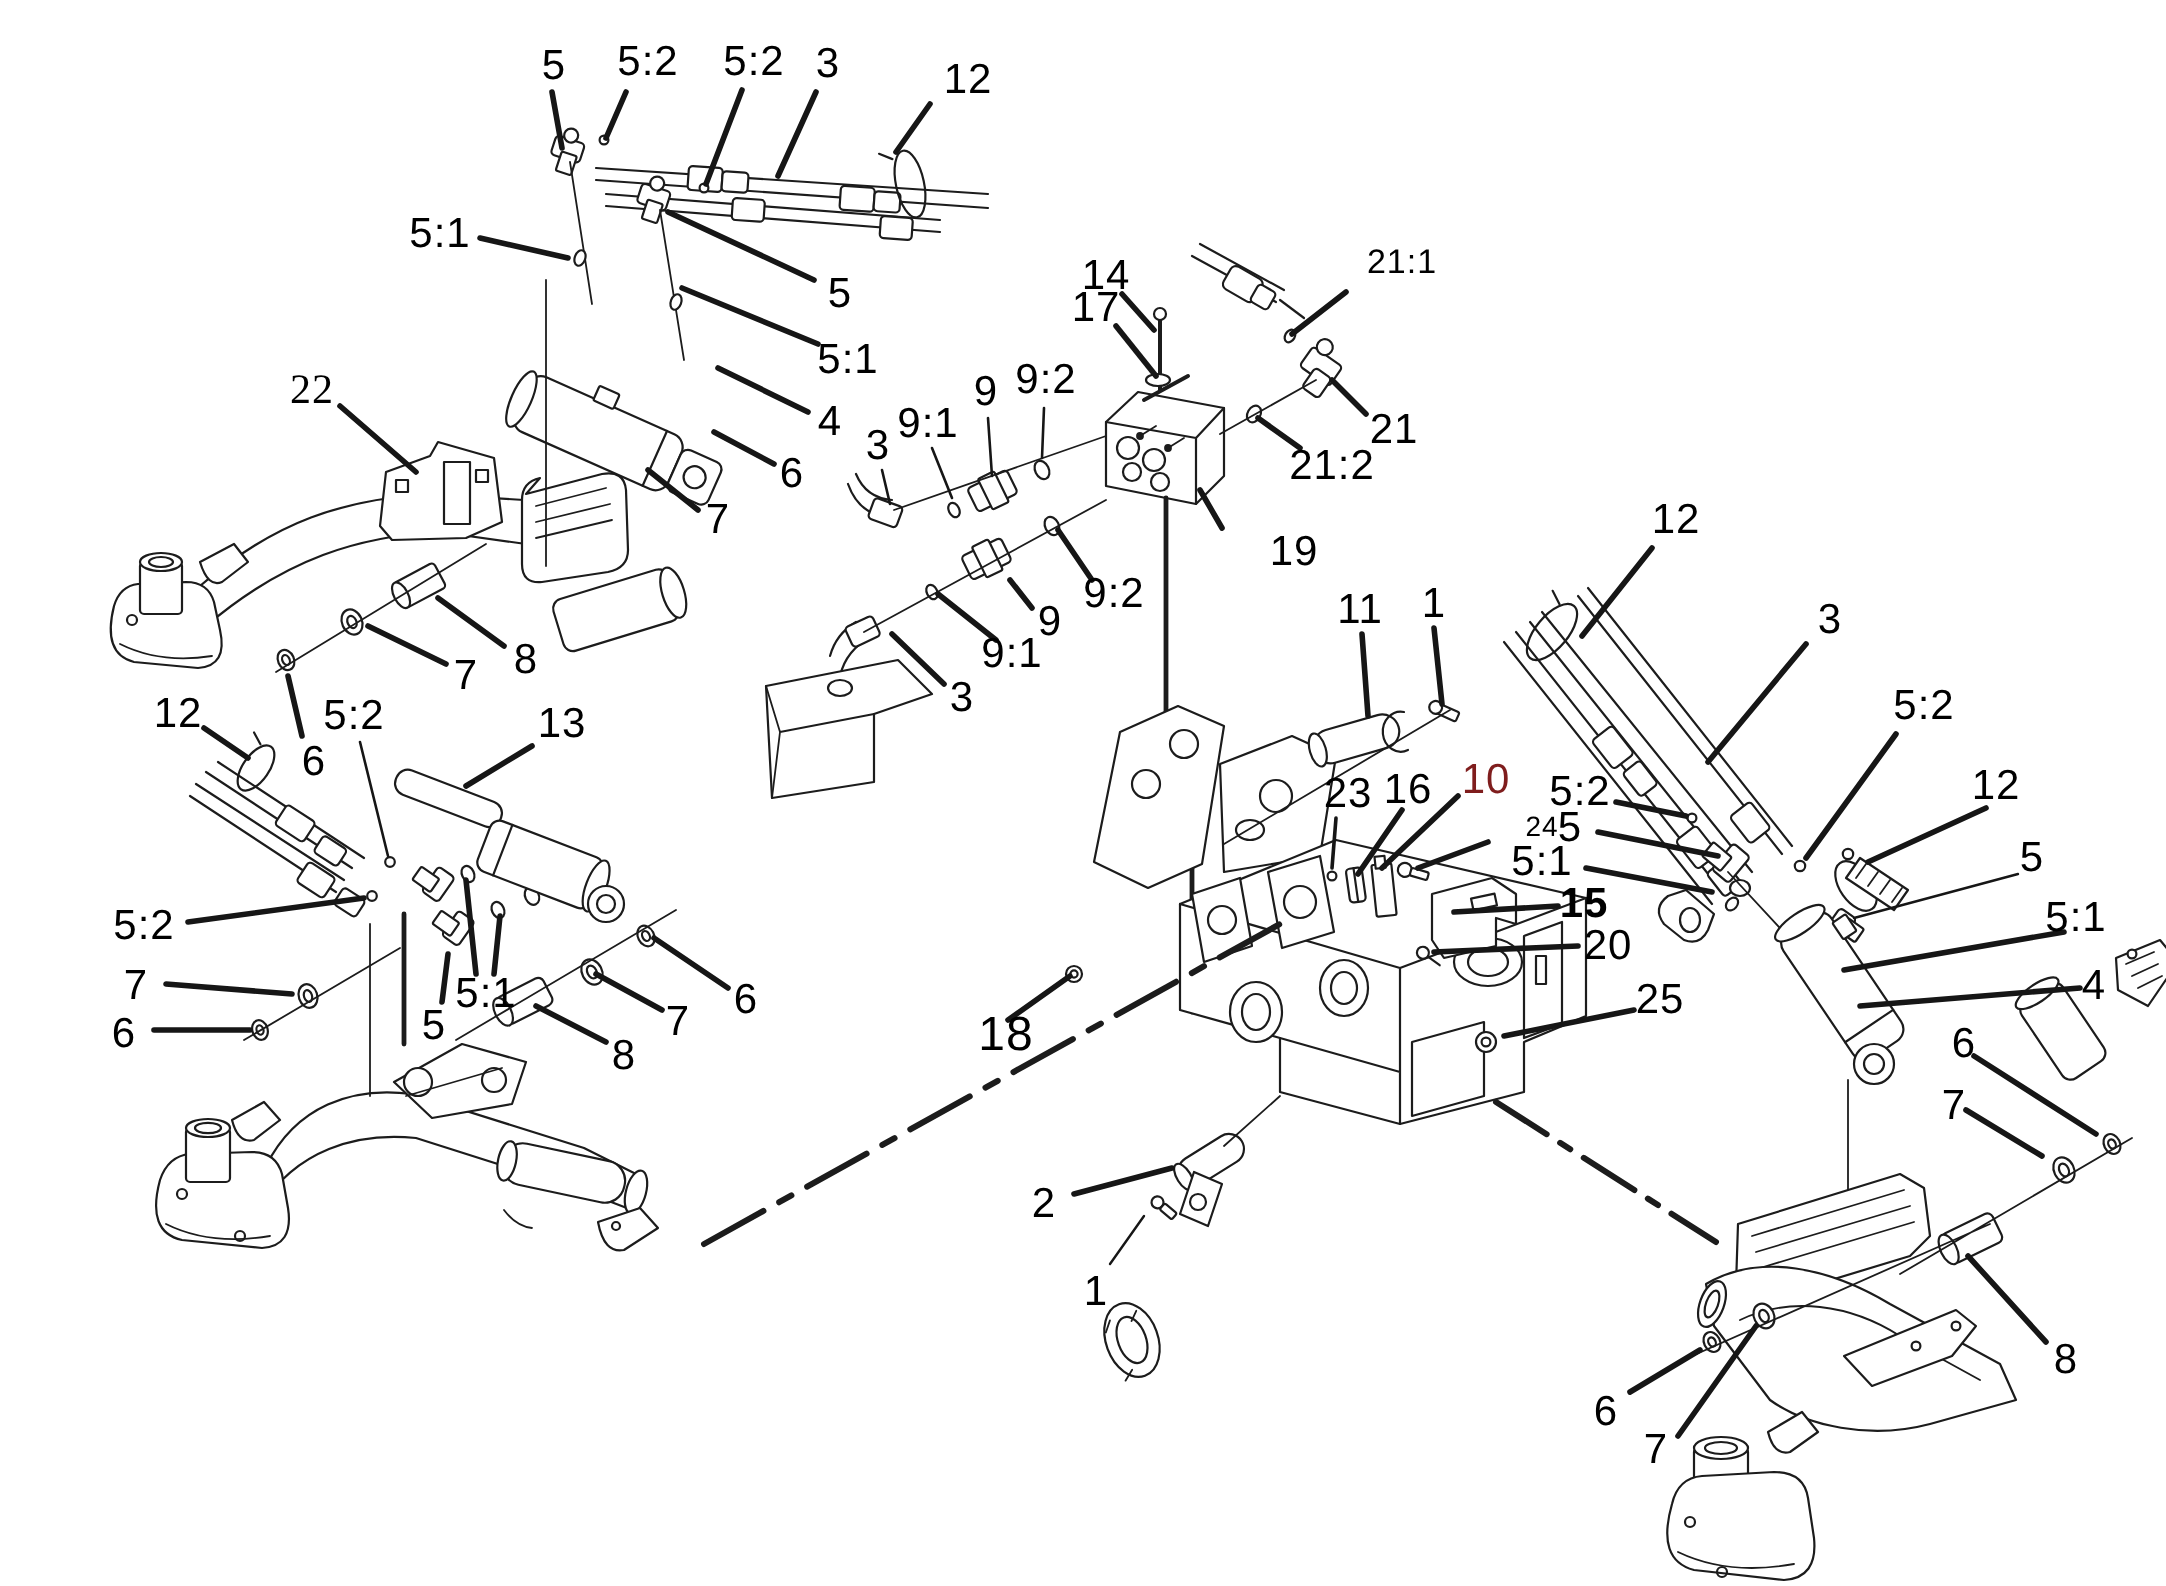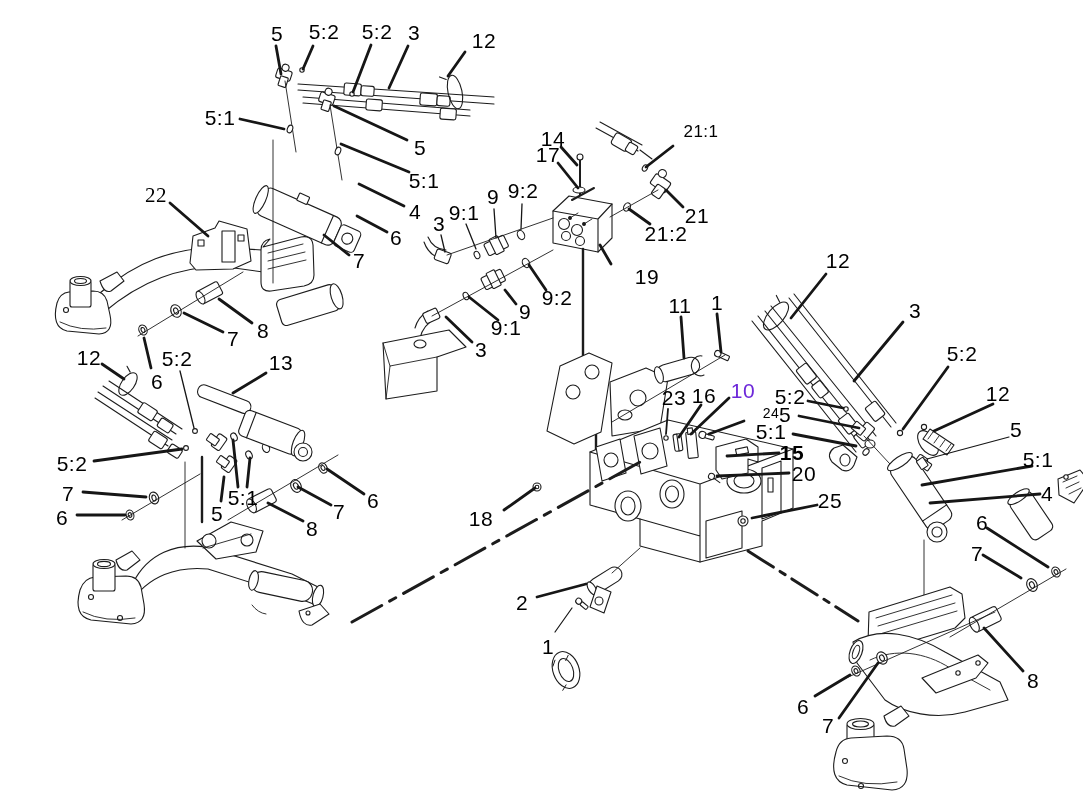--- a/index.html
+++ b/index.html
@@ -586,26 +586,26 @@
       <div class="callout" style="left: 838px; top: 260px; color: rgb(0, 0, 0); font-size: 21px;">12</div>
       <div class="callout" style="left: 915px; top: 310px; color: rgb(0, 0, 0); font-size: 21px;">3</div>
       <div class="callout" style="left: 962px; top: 353px; color: rgb(0, 0, 0); font-size: 21px;">5:2</div>
       <div class="callout" style="left: 790px; top: 396px; color: rgb(0, 0, 0); font-size: 21px;">5:2</div>
       <div class="callout" style="left: 785px; top: 414px; color: rgb(0, 0, 0); font-size: 21px;">5</div>
       <div class="callout" style="left: 771px; top: 431px; color: rgb(0, 0, 0); font-size: 21px;">5:1</div>
       <div class="callout" style="left: 792px; top: 452px; color: rgb(0, 0, 0); font-size: 21px; font-weight: bold;">15</div>
       <div class="callout" style="left: 804px; top: 473px; color: rgb(0, 0, 0); font-size: 21px;">20</div>
       <div class="callout" style="left: 830px; top: 500px; color: rgb(0, 0, 0); font-size: 21px;">25</div>
       <div class="callout" style="left: 771px; top: 413px; color: rgb(0, 0, 0); font-size: 14px;">24</div>
-      <div class="callout" style="left: 743px; top: 390px; color: #6d28d9; font-size: 21px;">10</div>
+      <div class="callout" style="left: 743px; top: 390px; color: #7f1d1d; font-size: 21px;">10</div>
       <div class="callout" style="left: 704px; top: 395px; color: rgb(0, 0, 0); font-size: 21px;">16</div>
       <div class="callout" style="left: 674px; top: 397px; color: rgb(0, 0, 0); font-size: 21px;">23</div>
       <div class="callout" style="left: 680px; top: 305px; color: rgb(0, 0, 0); font-size: 21px;">11</div>
       <div class="callout" style="left: 717px; top: 302px; color: rgb(0, 0, 0); font-size: 21px;">1</div>
-      <div class="callout" style="left: 481px; top: 518px; color: rgb(0, 0, 0); font-size: 21px;">18</div>
+      <div class="callout" style="left: 503px; top: 518px; color: rgb(0, 0, 0); font-size: 24px;">18</div>
       <div class="callout" style="left: 522px; top: 602px; color: rgb(0, 0, 0); font-size: 21px;">2</div>
       <div class="callout" style="left: 548px; top: 646px; color: rgb(0, 0, 0); font-size: 21px;">1</div>
       <div class="callout" style="left: 803px; top: 706px; color: rgb(0, 0, 0); font-size: 21px;">6</div>
       <div class="callout" style="left: 828px; top: 725px; color: rgb(0, 0, 0); font-size: 21px;">7</div>
       <div class="callout" style="left: 1033px; top: 680px; color: rgb(0, 0, 0); font-size: 21px;">8</div>
       <div class="callout" style="left: 998px; top: 393px; color: rgb(0, 0, 0); font-size: 21px;">12</div>
       <div class="callout" style="left: 1016px; top: 429px; color: rgb(0, 0, 0); font-size: 21px;">5</div>
       <div class="callout" style="left: 1038px; top: 459px; color: rgb(0, 0, 0); font-size: 21px;">5:1</div>
       <div class="callout" style="left: 1047px; top: 493px; color: rgb(0, 0, 0); font-size: 21px;">4</div>
       <div class="callout" style="left: 982px; top: 522px; color: rgb(0, 0, 0); font-size: 21px;">6</div>

